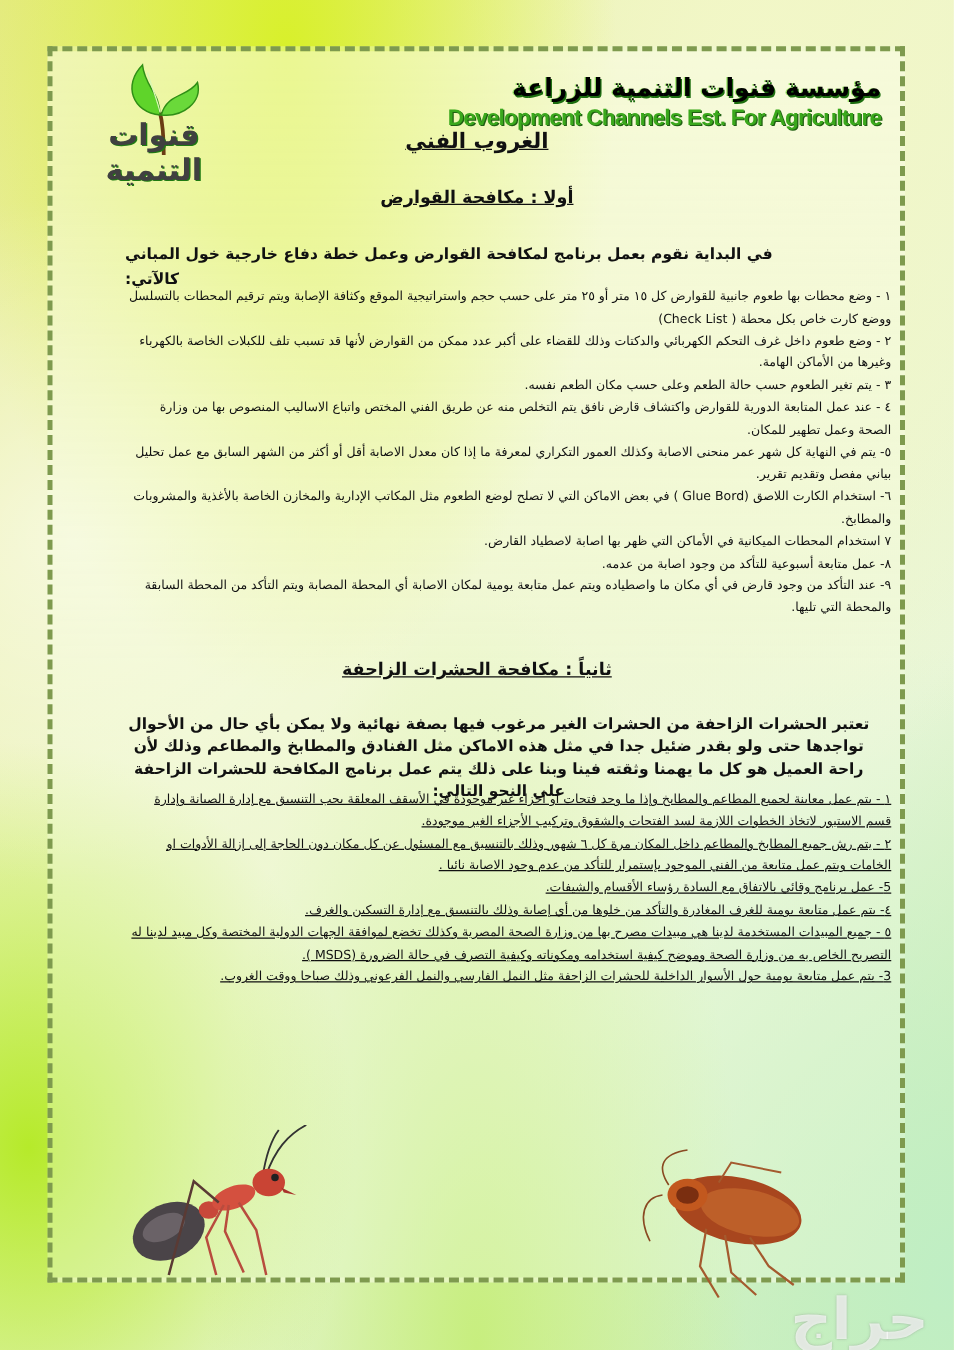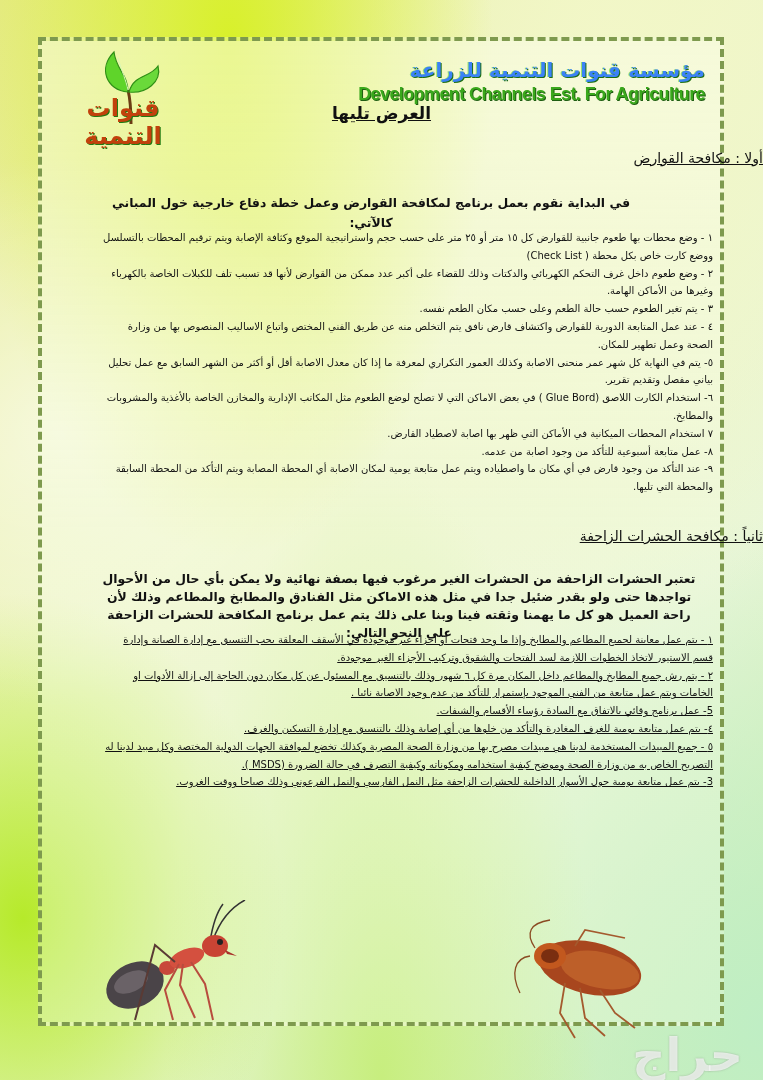--- a/index.html
+++ b/index.html
@@ -14,30 +14,30 @@
         radial-gradient(ellipse at 50% 100%, #c7ee7e 0%, rgba(199,238,126,0) 40%),
         radial-gradient(ellipse at 100% 95%, #bfeec4 0%, rgba(191,238,196,0) 35%),
         linear-gradient(135deg, #e6ea8a 0%, #eef5c8 40%, #e9f6d8 70%, #cfeead 100%);
     }
     .frame {
       position:absolute; left:38px; top:37px; width:686px; height:989px;
       border:4px dashed #7e9a4e; box-sizing:border-box;
       background: linear-gradient(180deg, rgba(250,253,232,0.55) 0%, rgba(245,252,225,0.35) 50%, rgba(236,250,220,0.35) 100%);
     }
     .logo-right { position:absolute; right:58px; top:58px; text-align:right; direction:rtl; }
-    .org-ar { font-family:"DejaVu Sans", sans-serif; font-weight:bold; font-size:20px; color:#3b82f6;
+    .org-ar { font-family:"DejaVu Sans", sans-serif; font-weight:bold; font-size:20px; color:#000000;
       text-shadow: 1px 1px 0 #1d6e10, -1px 0 0 #9ee86a; letter-spacing:0px; }
     .org-en { font-family:"Liberation Sans", sans-serif; font-weight:bold; font-size:18px; color:#3aa81c;
       direction:ltr; text-shadow: 1px 1px 0 #1f5e12; letter-spacing:-0.6px; margin-top:2px; }
     .logo-left { position:absolute; left:58px; top:46px; width:140px; height:80px; }
     .logo-text { position:absolute; left:0; top:48px; width:130px; text-align:center; font-weight:bold;
-      font-size:24px; color:#c2410c; text-shadow: 1px 1px 0 #1f7a12; direction:rtl; }
+      font-size:24px; color:#404040; text-shadow: 1px 1px 0 #1f7a12; direction:rtl; }
     .doc-title { position:absolute; left:0; right:0; top:103px; text-align:center; font-weight:bold; font-size:17px;
       text-decoration:underline; color:#111; }
-    .sec-title { position:absolute; left:0; right:0; text-align:right; font-weight:normal; font-size:14px;
+    .sec-title { position:absolute; left:0; right:0; text-align:center; font-weight:bold; font-size:14px;
       text-decoration:underline; color:#111; }
     .intro { position:absolute; right:100px; font-weight:bold; font-size:12.4px; color:#111; text-align:center; line-height:20px; }
     .list { position:absolute; left:100px; right:50px; font-size:10px; line-height:17.8px; color:#111; text-align:right; }
     .list p { margin:0; }
     .insect { position:absolute; }
     .watermark { position:absolute; right:20px; top:1028px; font-size:46px; font-weight:bold; color:rgba(255,255,255,0.7);
       text-shadow: 0 0 2px rgba(120,120,120,0.5); font-family:"DejaVu Sans", sans-serif; }
   </style>
 </head>
 <body>
@@ -52,25 +52,25 @@
 <div class="logo-left">
   <svg width="140" height="80" viewBox="0 0 140 80" style="position:absolute;left:0;top:0;">
     <path d="M73 78 C73 62 72 52 70 44" stroke="#6b3c14" stroke-width="3" fill="none"></path>
     <path d="M70 46 C48 44 40 22 56 6 C58 24 70 28 70 46 Z" fill="#5fd42a" stroke="#2f8f16" stroke-width="1.2"></path>
     <path d="M71 46 C88 48 104 36 100 20 C92 32 76 28 71 46 Z" fill="#6ad93a" stroke="#2f8f16" stroke-width="1.2"></path>
     <path d="M60 12 C64 26 68 34 70 44" stroke="#d9f7b5" stroke-width="1" fill="none"></path>
   </svg>
   <div class="logo-text">قنوات التنمية</div>
 </div>
 
-<div class="doc-title">العرض تليها</div>
+<div class="doc-title">الغروب الفني</div>
 
 <div class="sec-title" style="top:150px;">أولا : مكافحة القوارض</div>
 
-<div class="intro" style="top:193px; left:100px; right:121px; text-align:center;">في البداية نقوم بعمل برنامج لمكافحة القوارض وعمل خطة دفاع خارجية خول المباني كالآتي:</div>
+<div class="intro" style="top:193px; left:100px; right:121px; text-align:left;">في البداية نقوم بعمل برنامج لمكافحة القوارض وعمل خطة دفاع خارجية خول المباني كالآتي:</div>
 
 <div class="list" style="top:229px;">
   <p>١ - وضع محطات بها طعوم جانبية للقوارض كل ١٥ متر أو ٢٥ متر على حسب حجم واستراتيجية الموقع وكثافة الإصابة ويتم ترقيم المحطات بالتسلسل ووضع كارت خاص بكل محطة ( Check List)</p>
   <p>٢ - وضع طعوم داخل غرف التحكم الكهربائي والدكتات وذلك للقضاء على أكبر عدد ممكن من القوارض لأنها قد تسبب تلف للكبلات الخاصة بالكهرباء وغيرها من الأماكن الهامة.</p>
   <p>٣ - يتم تغير الطعوم حسب حالة الطعم وعلى حسب مكان الطعم نفسه.</p>
   <p>٤ - عند عمل المتابعة الدورية للقوارض واكتشاف قارض نافق يتم التخلص منه عن طريق الفني المختص واتباع الاساليب المنصوص بها من وزارة الصحة وعمل تطهير للمكان.</p>
   <p>٥- يتم في النهاية كل شهر عمر منحنى الاصابة وكذلك العمور التكراري لمعرفة ما إذا كان معدل الاصابة أقل أو أكثر من الشهر السابق مع عمل تحليل بياني مفصل وتقديم تقرير.</p>
   <p>٦- استخدام الكارت اللاصق (Glue Bord ) في بعض الاماكن التي لا تصلح لوضع الطعوم مثل المكاتب الإدارية والمخازن الخاصة بالأغذية والمشروبات والمطابخ.</p>
   <p>٧ استخدام المحطات الميكانية في الأماكن التي ظهر بها اصابة لاصطياد القارض.</p>
   <p>٨- عمل متابعة أسبوعية للتأكد من وجود اصابة من عدمه.</p>

